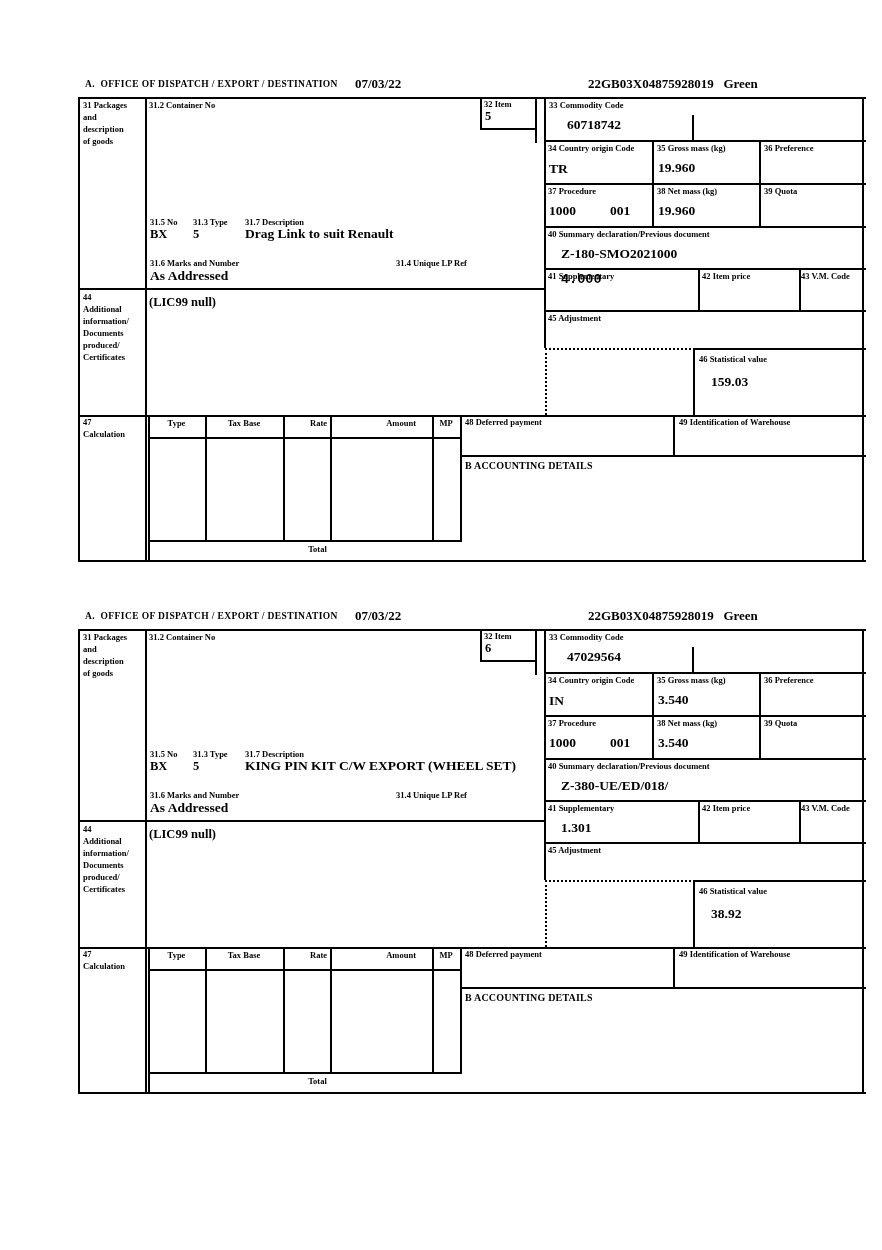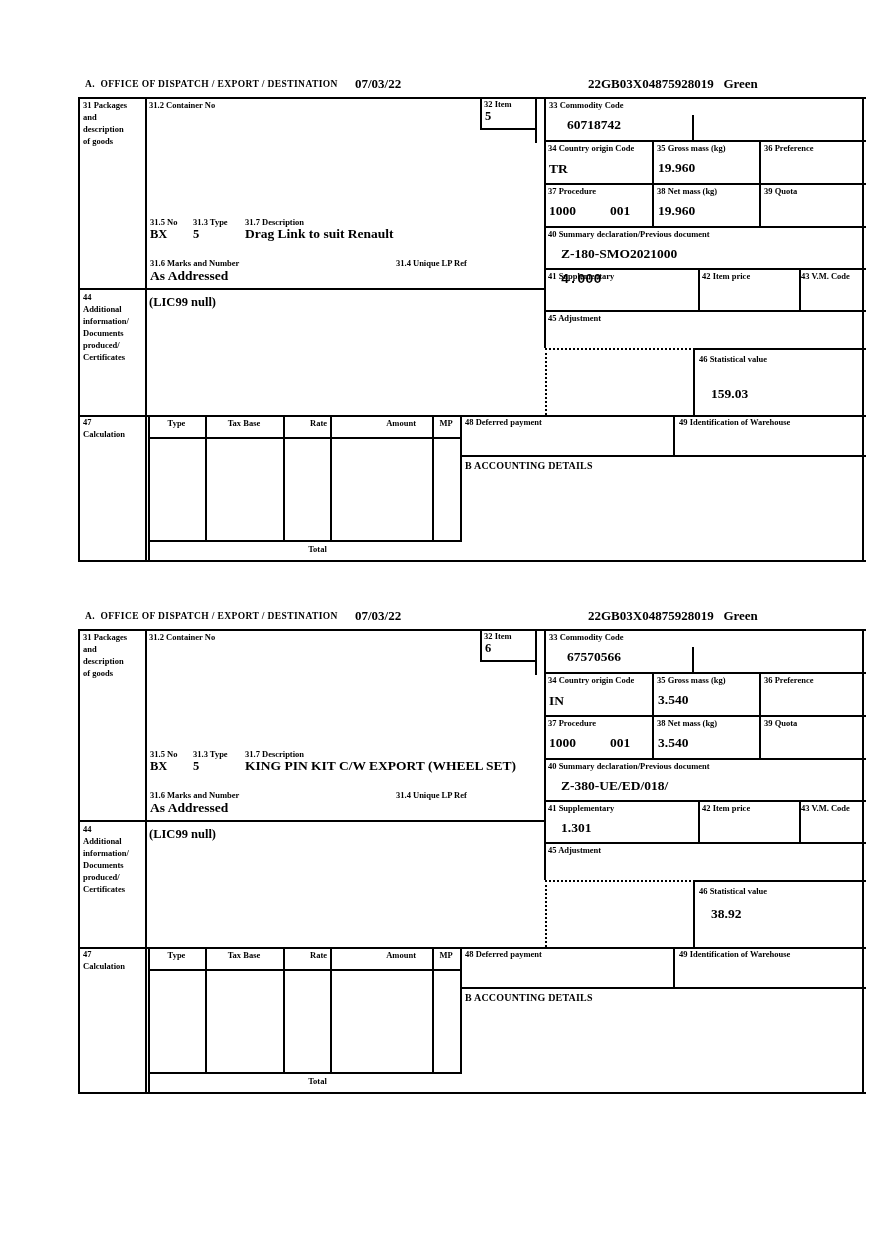--- a/index.html
+++ b/index.html
@@ -106,21 +106,21 @@
     <div class="val" style="left:580px;top:129px;">19.960</div>
     <div class="lbl" style="left:686px;top:112px;">39 Quota</div>
     <div class="lbl" style="left:470px;top:155px;">40 Summary declaration/Previous document</div>
     <div class="val" style="left:483px;top:172px;">Z-180-SMO2021000</div>
     <div class="lbl" style="left:470px;top:197px;">41 Supplementary</div>
     <div class="val" style="left:483px;top:198px;font-family:Liberation Mono, monospace;">4.000</div>
     <div class="lbl" style="left:624px;top:197px;">42 Item price</div>
     <div class="lbl" style="left:723px;top:197px;">43 V.M. Code</div>
     <div class="lbl" style="left:470px;top:239px;">45 Adjustment</div>
     <div class="lbl" style="left:621px;top:280px;">46 Statistical value</div>
-    <div class="val" style="left:633px;top:312px;">159.03</div>
+    <div class="val" style="left:633px;top:300px;">159.03</div>
 
     <div class="th" style="left:70px;width:57px;text-align:center;">Type</div>
     <div class="th" style="left:127px;width:78px;text-align:center;">Tax Base</div>
     <div class="th" style="left:205px;width:44px;text-align:right;">Rate</div>
     <div class="th" style="left:252px;width:86px;text-align:right;">Amount</div>
     <div class="th" style="left:354px;width:28px;text-align:center;">MP</div>
     <div class="th" style="left:70px;width:314px;top:469px;text-align:center;padding-left:25px;box-sizing:border-box;">Total</div>
 
     <div class="lbl" style="left:387px;top:343px;">48 Deferred payment</div>
     <div class="lbl" style="left:601px;top:343px;">49 Identification of Warehouse</div>
@@ -192,21 +192,21 @@
     <div class="lbl" style="left:167px;top:143px;">31.7 Description</div>
     <div class="val-sm" style="left:72px;top:153px;">BX</div>
     <div class="val-sm" style="left:115px;top:153px;">5</div>
     <div class="val" style="left:167px;top:152px;">KING PIN KIT C/W EXPORT (WHEEL SET)</div>
     <div class="lbl" style="left:72px;top:184px;">31.6 Marks and Number</div>
     <div class="lbl" style="left:318px;top:184px;">31.4 Unique LP Ref</div>
     <div class="val" style="left:72px;top:194px;">As Addressed</div>
     <div class="val-sm" style="left:71px;top:221px;">(LIC99 null)</div>
 
     <div class="lbl" style="left:471px;top:26px;">33 Commodity Code</div>
-    <div class="val" style="left:489px;top:43px;">67570566</div>
+    <div class="val" style="left:489px;top:43px;">47029564</div>
     <div class="lbl" style="left:470px;top:69px;">34 Country origin Code</div>
     <div class="val" style="left:471px;top:87px;">IN</div>
     <div class="lbl" style="left:579px;top:69px;">35 Gross mass (kg)</div>
     <div class="val" style="left:580px;top:86px;">3.540</div>
     <div class="lbl" style="left:686px;top:69px;">36 Preference</div>
     <div class="lbl" style="left:470px;top:112px;">37 Procedure</div>
     <div class="val" style="left:471px;top:129px;">1000</div>
     <div class="val" style="left:532px;top:129px;">001</div>
     <div class="lbl" style="left:579px;top:112px;">38 Net mass (kg)</div>
     <div class="val" style="left:580px;top:129px;">3.540</div>

